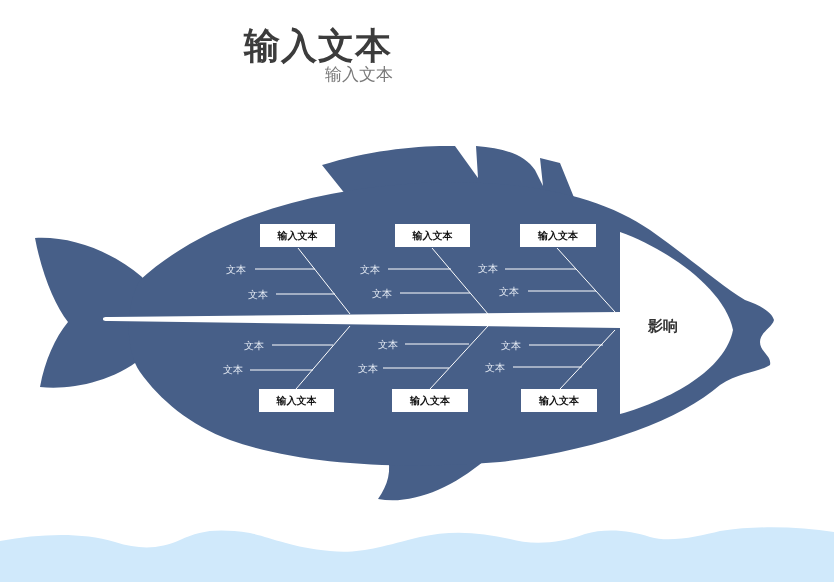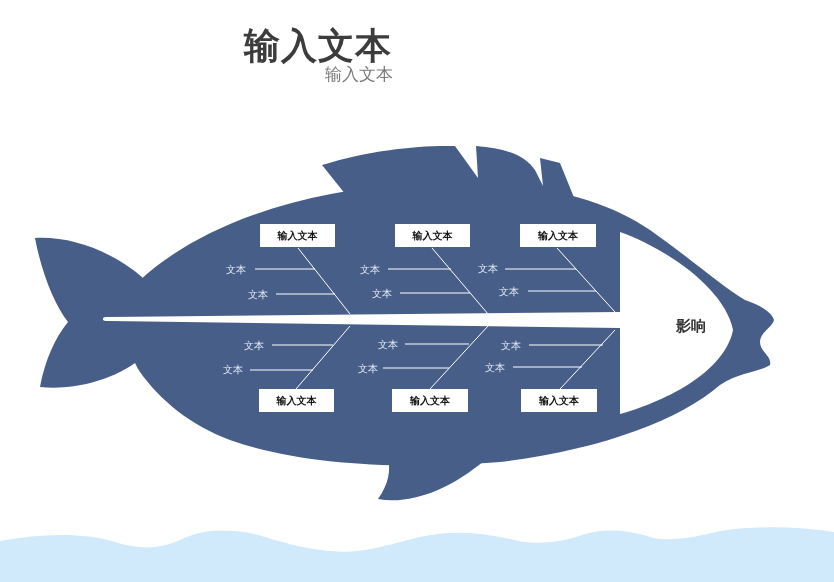--- a/index.html
+++ b/index.html
@@ -6,21 +6,21 @@
   body { width: 834px; height: 582px; position: relative; overflow: hidden;
          font-family: "DejaVu Sans", "Liberation Sans", sans-serif; }
   .title { position: absolute; left: 244px; top: 24px; font-size: 36px; font-weight: bold;
            color: #3c3c3c; letter-spacing: 1px; line-height: 44px; white-space: nowrap; }
   .subtitle { position: absolute; left: 325px; top: 63px; font-size: 17px; color: #7a7a7a;
               line-height: 22px; white-space: nowrap; }
   svg.scene { position: absolute; left: 0; top: 0; }
   .box { position: absolute; background: #ffffff; height: 23px; line-height: 23px; text-align: center;
          font-size: 10px; font-weight: bold; color: #111; white-space: nowrap; }
   .lbl { position: absolute; font-size: 10px; color: #e6ecf5; line-height: 12px; white-space: nowrap; }
-  .effect { position: absolute; left: 676px; top: 316px; font-size: 15px; font-weight: bold; color: #333;
+  .effect { position: absolute; left: 648px; top: 316px; font-size: 15px; font-weight: bold; color: #333;
             line-height: 20px; white-space: nowrap; }
 </style>
 </head>
 <body>
 
 <div class="title">输入文本</div>
 <div class="subtitle">输入文本</div>
 
 <svg class="scene" width="834" height="582" viewBox="0 0 834 582">
 

